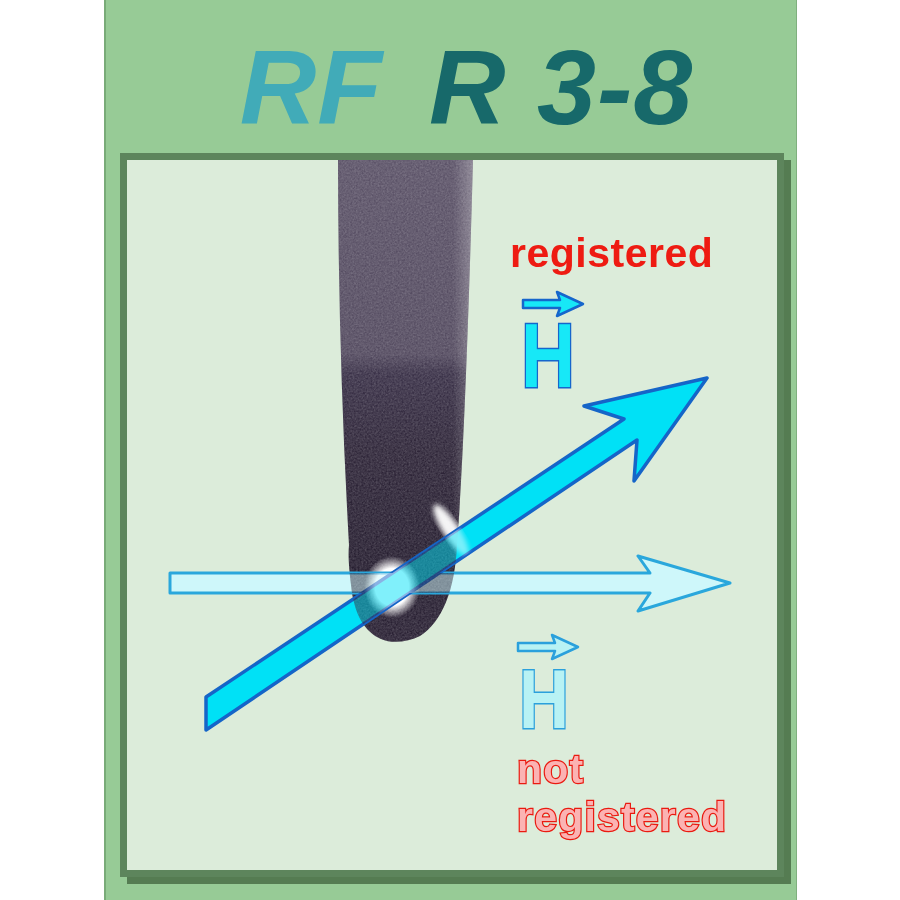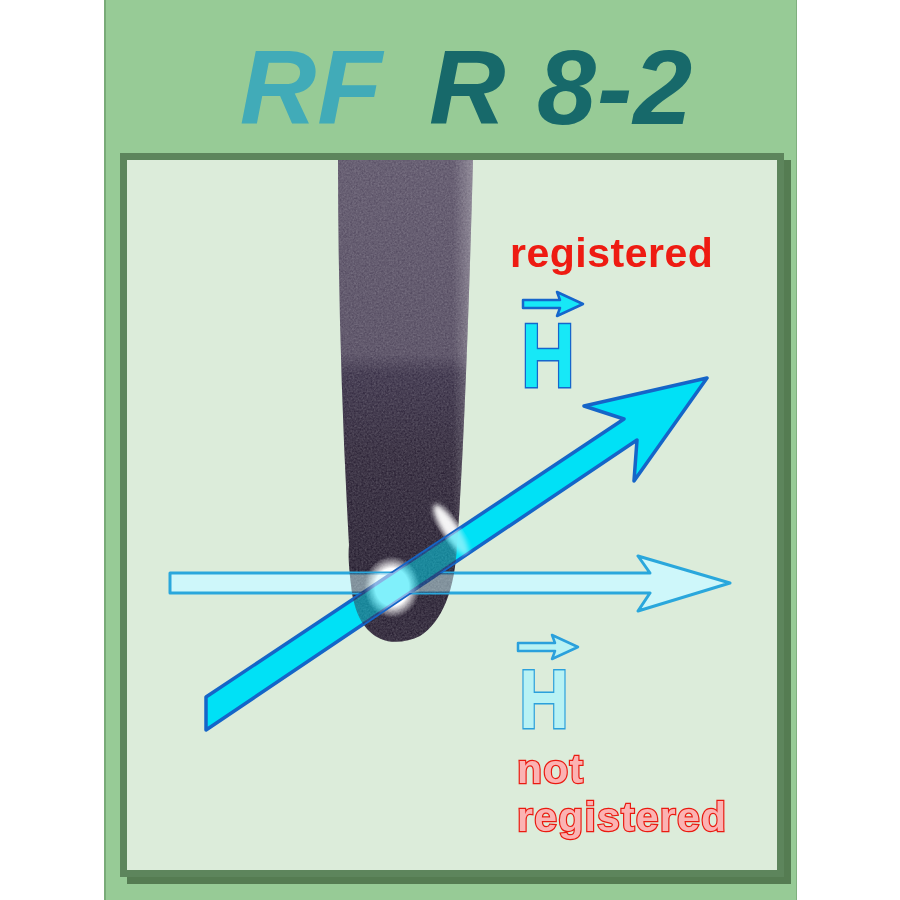--- a/index.html
+++ b/index.html
@@ -17,21 +17,21 @@
   svg.diagram{position:absolute;left:0;top:0;width:900px;height:900px;}
 </style>
 </head>
 <body>
 
 <div class="stage">
 
   <div class="panel"></div>
 
   <div class="title">
-    <span class="brand">RF</span><span class="model">R 8-2</span>
+    <span class="brand">RF</span><span class="model">R 3-8</span>
   </div>
 
   <div class="inner"></div>
 
   <svg class="diagram" viewBox="0 0 900 900">
     <defs>
       <linearGradient id="probeGrad" x1="0" y1="160" x2="0" y2="645" gradientUnits="userSpaceOnUse">
         <stop offset="0" stop-color="#5c5368"></stop>
         <stop offset="0.30" stop-color="#564d62"></stop>
         <stop offset="0.40" stop-color="#544b60"></stop>

